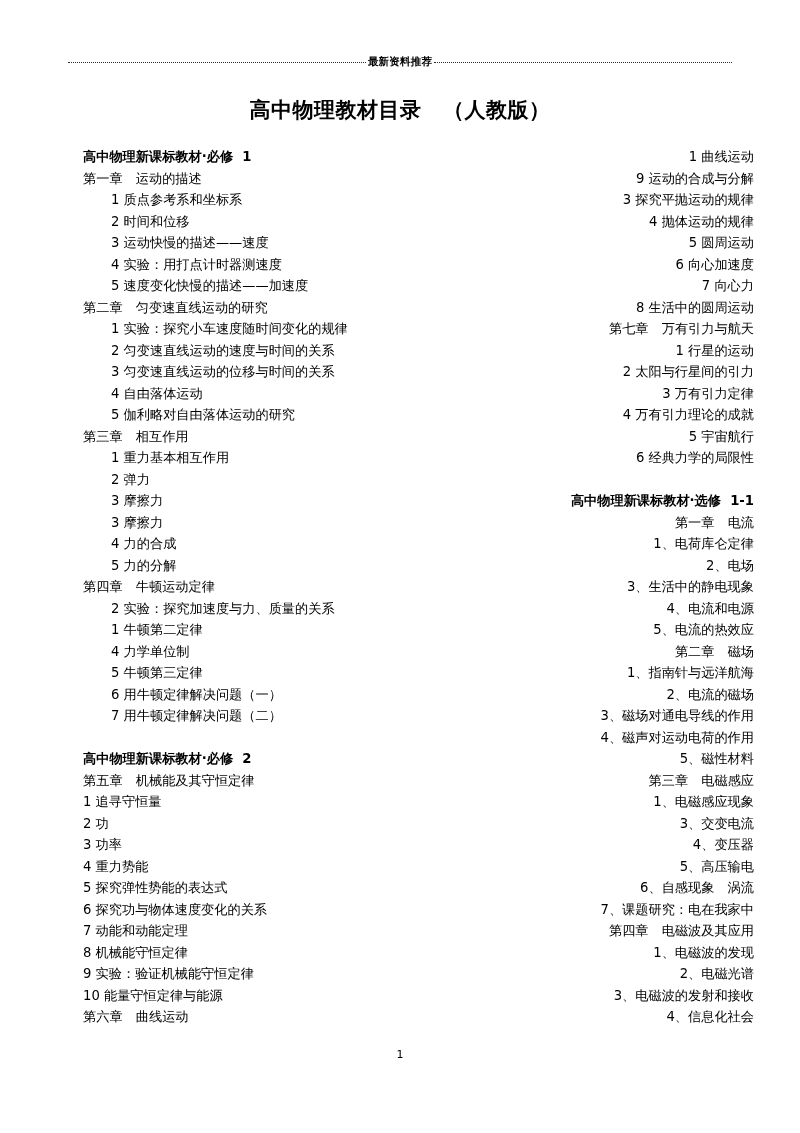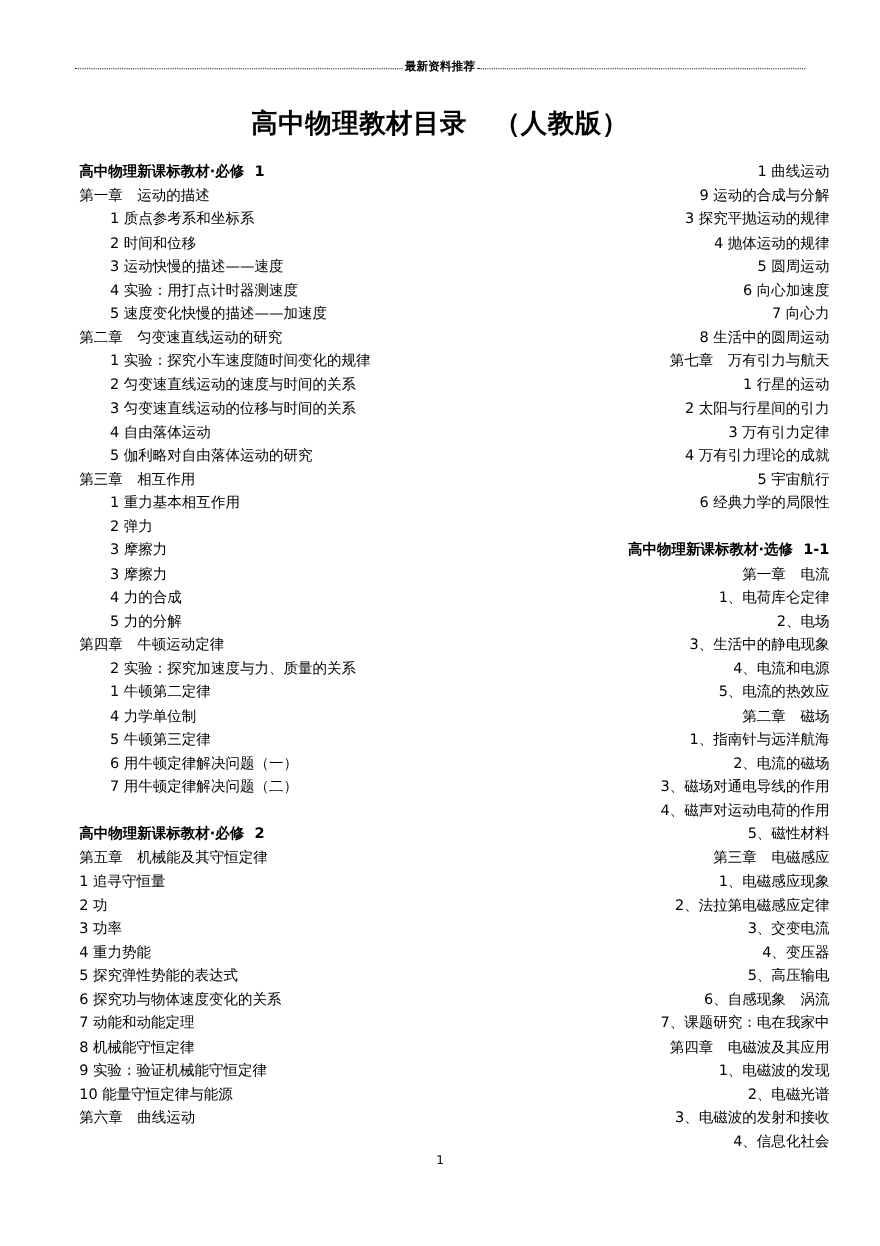--- a/index.html
+++ b/index.html
@@ -52,38 +52,38 @@
   }
 
   
   .doc-title {
     position: absolute;
     left: 0;
     top: 96px;
     width: 800px;
     text-align: center;
     font-family: "DejaVu Serif", "Liberation Serif", serif;
-    font-size: 24px;
+    font-size: 21px;
     font-weight: bold;
     letter-spacing: 0.5px;
     white-space: pre;
   }
 
   
   .columns {
     position: absolute;
     left: 0;
     top: 146px;
     width: 800px;
   }
   .col {
     position: absolute;
     top: 0;
   }
-  .col-left  { left: 72px;  width: 340px; }
+  .col-left  { left: 83px;  width: 340px; }
   .col-right { left: 414px; width: 340px; text-align: right; }
 
   .toc-line {
     font-family: "DejaVu Sans", "Liberation Sans", sans-serif;
     font-size: 13.2px;
     line-height: 21.5px;
     white-space: pre;
     color: #000;
   }
   .toc-line.book {
@@ -193,21 +193,20 @@
         <div class="toc-line">4、电流和电源</div>
         <div class="toc-line">5、电流的热效应</div>
         <div class="toc-line chapter">第二章　磁场</div>
         <div class="toc-line">1、指南针与远洋航海</div>
         <div class="toc-line">2、电流的磁场</div>
         <div class="toc-line">3、磁场对通电导线的作用</div>
         <div class="toc-line">4、磁声对运动电荷的作用</div>
         <div class="toc-line">5、磁性材料</div>
         <div class="toc-line chapter">第三章　电磁感应</div>
         <div class="toc-line">1、电磁感应现象</div>
-        <div class="toc-line">2、法拉第电磁感应定律</div>
         <div class="toc-line">3、交变电流</div>
         <div class="toc-line">4、变压器</div>
         <div class="toc-line">5、高压输电</div>
         <div class="toc-line">6、自感现象　涡流</div>
         <div class="toc-line">7、课题研究：电在我家中</div>
         <div class="toc-line chapter">第四章　电磁波及其应用</div>
         <div class="toc-line">1、电磁波的发现</div>
         <div class="toc-line">2、电磁光谱</div>
         <div class="toc-line">3、电磁波的发射和接收</div>
         <div class="toc-line">4、信息化社会</div>

